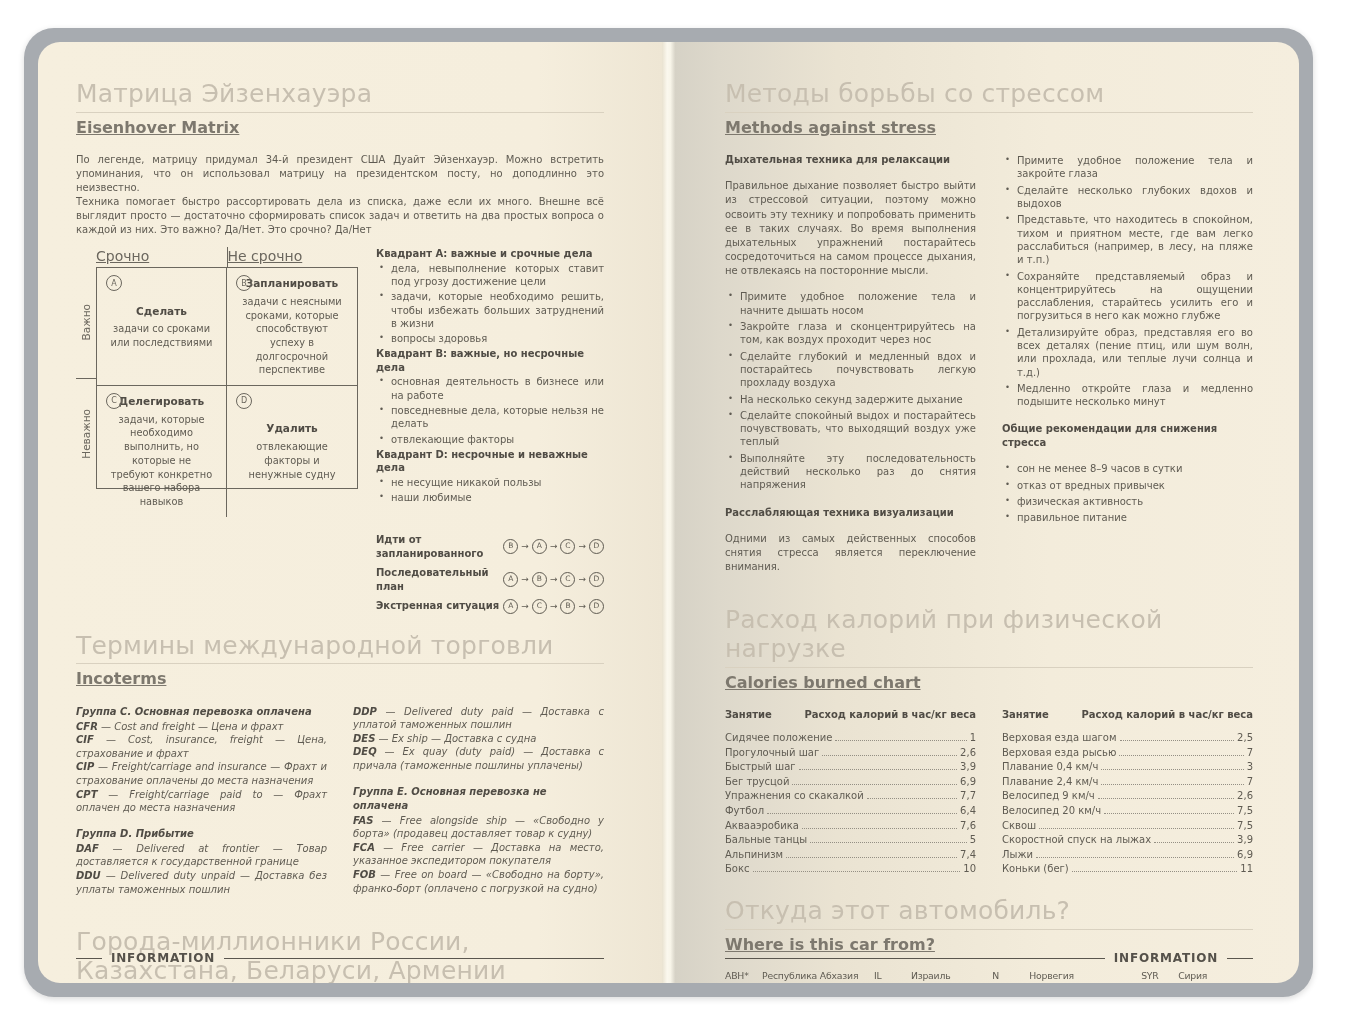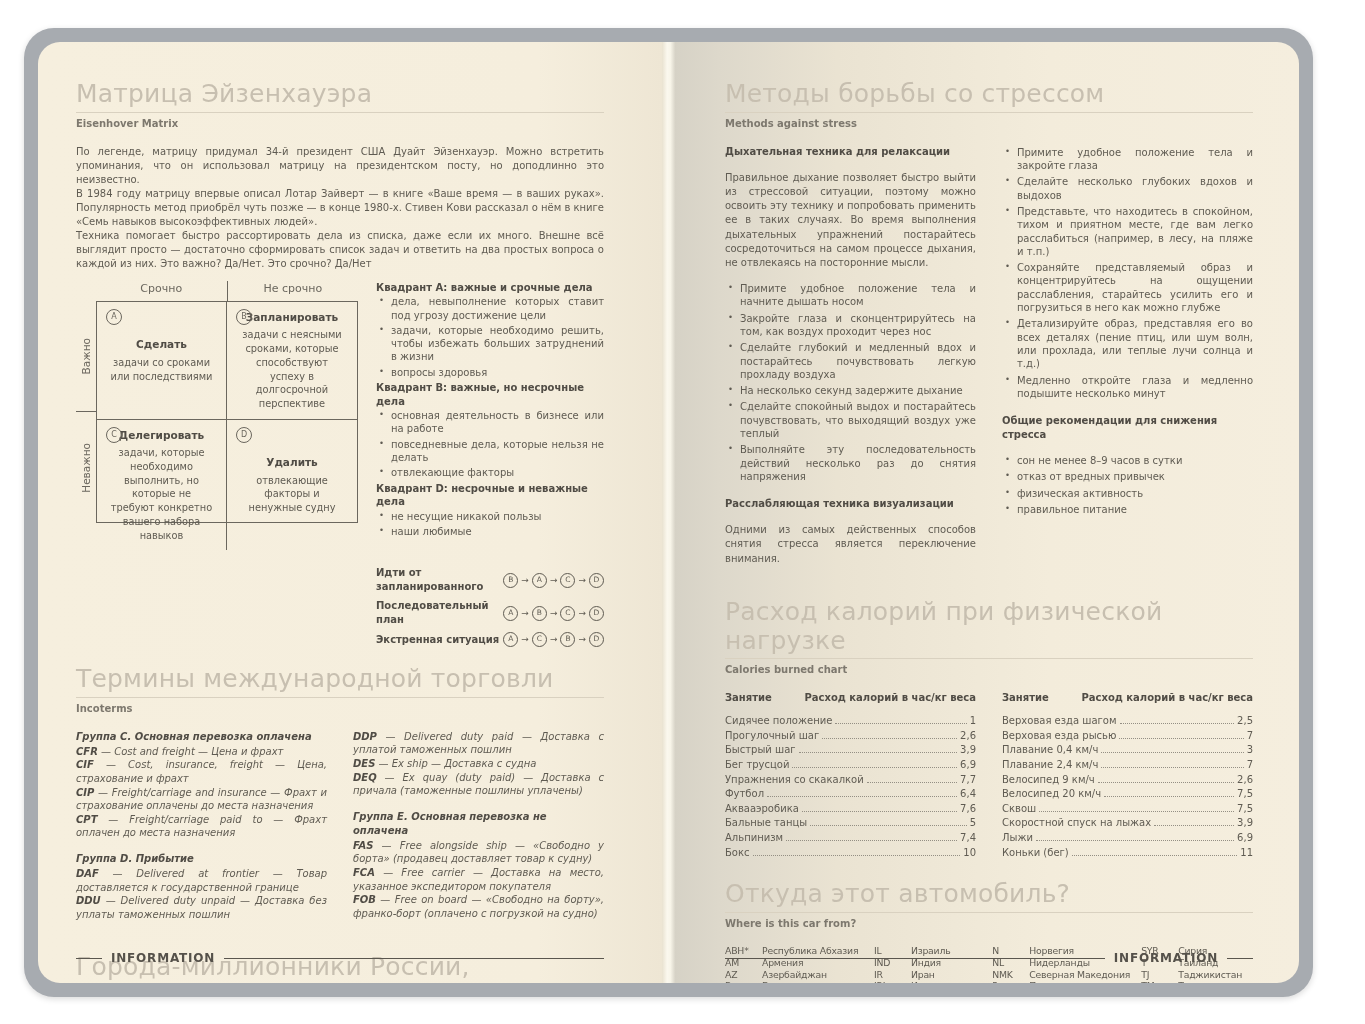--- a/index.html
+++ b/index.html
@@ -26,33 +26,33 @@
     background:linear-gradient(90deg,#e9e2d0 0%,#fbf8ee 40%,#f8f5e9 65%,#d8d4c8 100%);
   }
   .page-right{
     background:linear-gradient(90deg,#d6d2c6 0%,#ddd8cb 7%,#eae3d2 26%,#f3ecdb 60%,#f5eede 100%);
     border-radius:0 22px 22px 0;
     padding:38px 46px 34px 50px;box-sizing:border-box;
   }
   
   .sec-title{font-size:25px;font-weight:normal;color:#c7bfb0;letter-spacing:.2px;margin:0 0 3px;line-height:1.15;}
   .sec-rule{border:none;border-top:1px solid #d9d1c0;margin:2px 0 4px;}
-  .sec-sub{font-size:10px;font-weight:bold;color:#7d786e;margin:0 0 14px;}
+  .sec-sub{font-size:16px;font-weight:bold;color:#7d786e;margin:0 0 14px;text-decoration:underline;}
   .ralign{text-align:left;}
   .sec{margin:0;}
   
   .para{margin:0;text-align:justify;color:#5f5b52;}
   ul.bul{margin:0;padding:0;list-style:none;}
   ul.bul li{position:relative;padding-left:15px;margin:1px 0 2px;text-align:justify;line-height:1.33;}
   ul.bul li::before{content:"•";position:absolute;left:3px;top:0;font-size:8.5px;color:#5f5b52;}
   
   .matrix-row{display:flex;gap:18px;margin-top:10px;}
   .matrix-wrap{display:grid;grid-template-columns:20px 262px;grid-template-rows:20px 222px;flex:0 0 282px;}
   .m-top{grid-column:2;grid-row:1;display:flex;}
-  .m-top .half{flex:1;text-align:center;font-size:11px;color:#6b675e;padding-bottom:3px;}
+  .m-top .half{flex:1;font-size:14px;color:#6b675e;padding-bottom:3px;text-decoration:underline;}
   .m-top .half + .half{border-left:1px solid #6b675e;}
   .m-left{grid-column:1;grid-row:2;display:flex;flex-direction:column;}
   .m-left .half{flex:1;display:flex;align-items:center;justify-content:center;}
   .m-left .half + .half{border-top:1px solid #6b675e;}
   .m-left .vtxt{writing-mode:vertical-rl;transform:rotate(180deg);font-size:10.5px;color:#6b675e;}
   .m-grid{grid-column:2;grid-row:2;display:grid;grid-template-columns:1fr 1fr;grid-template-rows:1fr 1fr;border:1px solid #6b675e;}
   .m-cell{position:relative;display:flex;flex-direction:column;justify-content:center;align-items:center;text-align:center;padding:8px 13px;box-sizing:border-box;}
   .m-cell:nth-child(1){border-right:1px solid #6b675e;border-bottom:1px solid #6b675e;}
   .m-cell:nth-child(2){border-bottom:1px solid #6b675e;}
   .m-cell:nth-child(3){border-right:1px solid #6b675e;}
@@ -121,21 +121,20 @@
 
     <div class="page page-left">
 
       <section class="sec">
         <h1 class="sec-title">Матрица Эйзенхауэра</h1>
         <hr class="sec-rule">
         <div class="sec-sub">Eisenhover Matrix</div>
         <div>
 
         <p class="para">По легенде, матрицу придумал 34-й президент США Дуайт Эйзенхауэр. Можно встретить упоминания, что он использовал матрицу на президентском посту, но доподлинно это неизвестно.</p>
-            <p class="para">В 1984 году матрицу впервые описал Лотар Зайверт — в книге «Ваше время — в ваших руках». Популярность метод приобрёл чуть позже — в конце 1980-х. Стивен Кови рассказал о нём в книге «Семь навыков высокоэффективных людей».</p>
             <p class="para">Техника помогает быстро рассортировать дела из списка, даже если их много. Внешне всё выглядит просто — достаточно сформировать список задач и ответить на два простых вопроса о каждой из них. Это важно? Да/Нет. Это срочно? Да/Нет</p>
           </div>
 
         <div class="matrix-row">
           <div class="matrix-wrap">
             <div class="m-top">
               <div class="half">Срочно</div>
               <div class="half">Не срочно</div>
             </div>
             <div class="m-left">

